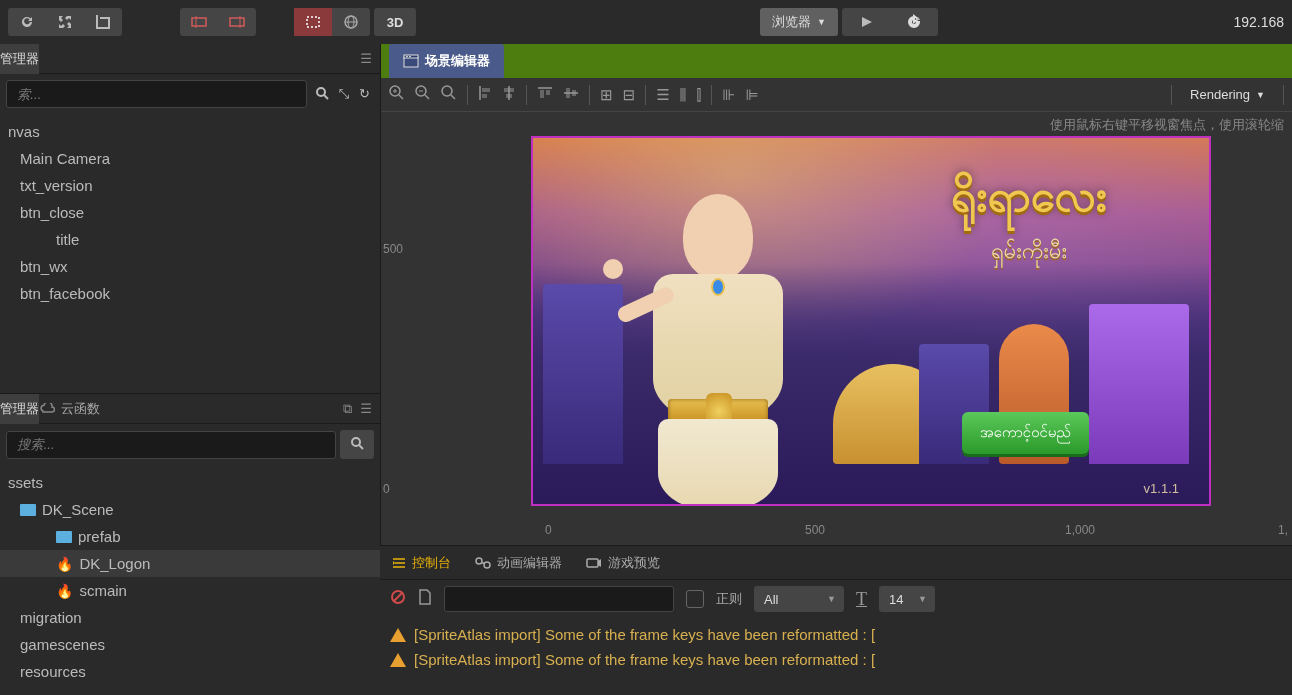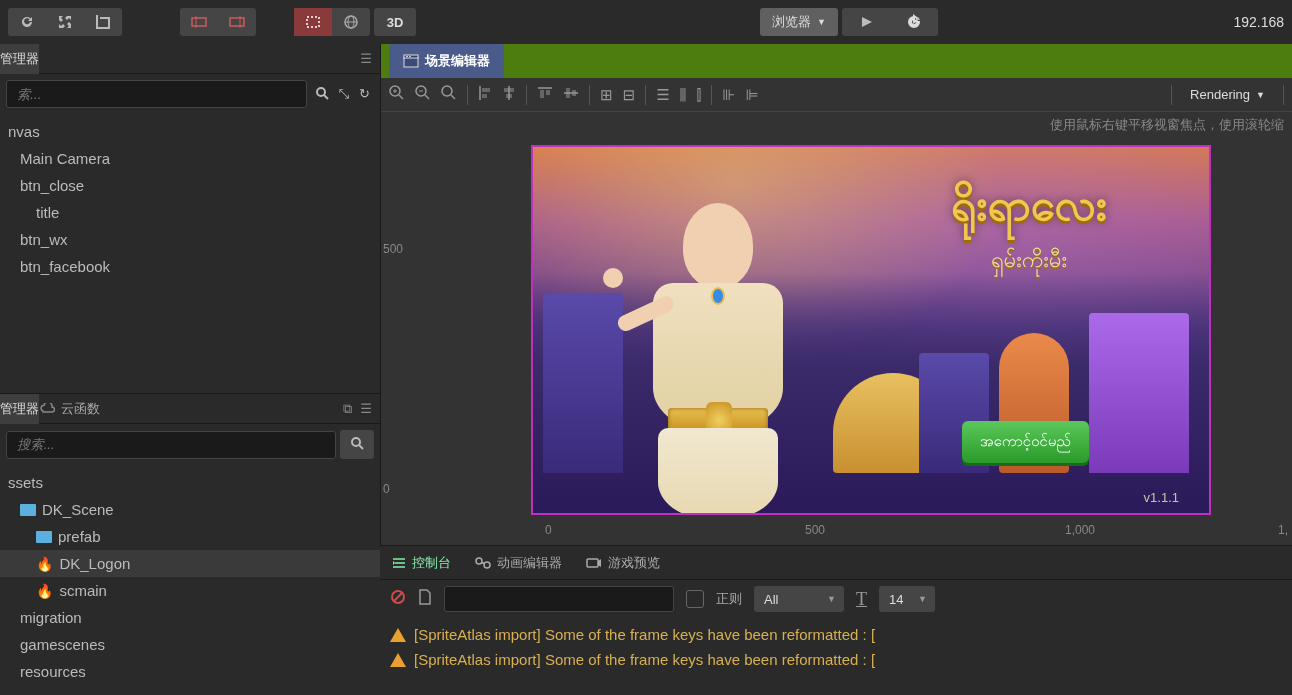--- a/index.html
+++ b/index.html
@@ -25,21 +25,21 @@
 .panel-icons span { cursor: pointer; }
 
 .search-row { display: flex; align-items: center; padding: 6px; gap: 4px; }
 .search-input { flex: 1; background: #1a1a1a; border: 1px solid #444; border-radius: 3px; height: 28px; color: #aaa; padding: 0 10px; font-style: italic; }
 .search-icons { display: flex; gap: 10px; color: #bbb; padding: 0 4px; }
 .search-icons span { cursor: pointer; }
 
 .tree { flex: 1; overflow: auto; padding: 4px 0; }
 .tree-item { padding: 5px 8px; color: #bbb; cursor: pointer; font-size: 15px; display: flex; align-items: center; gap: 6px; }
 .tree-item.indent1 { padding-left: 20px; }
-.tree-item.indent2 { padding-left: 36px; }
+.tree-item.indent2 { padding-left: 56px; }
 .tree-item.selected { background: #3a3a3a; }
 
 .hierarchy-panel { flex: 0 0 350px; display: flex; flex-direction: column; border-bottom: 1px solid #1a1a1a; overflow: hidden; }
 .assets-panel { flex: 1; display: flex; flex-direction: column; }
 
 .folder-icon { width: 16px; height: 12px; background: #5bb0e0; border-radius: 1px; display: inline-block; }
 .fire-icon { color: #e87a3a; font-size: 14px; }
 
 .scene-editor { flex: 1; display: flex; flex-direction: column; background: #333; border-left: 1px solid #1a1a1a; }
 .scene-tabs { height: 34px; display: flex; background: #4d7c0f; padding-left: 8px; }
@@ -50,21 +50,21 @@
 .divider { width: 1px; height: 20px; background: #555; }
 .rendering-btn { color: #ddd; cursor: pointer; display: flex; align-items: center; gap: 6px; }
 
 .canvas-area { flex: 1; background: #333; position: relative; overflow: hidden; }
 .hint-text { position: absolute; top: 4px; right: 8px; color: #888; font-size: 13px; }
 .ruler-left { position: absolute; left: 0; top: 0; bottom: 30px; width: 24px; background: #333; }
 .ruler-bottom { position: absolute; left: 24px; right: 0; bottom: 0; height: 30px; background: #333; display: flex; align-items: center; }
 .ruler-tick-v { position: absolute; left: 2px; color: #888; font-size: 12px; writing-mode: horizontal-tb; }
 .ruler-tick-h { position: absolute; color: #888; font-size: 12px; }
 
-.game-frame { position: absolute; left: 150px; top: 24px; width: 680px; height: 370px; border: 2px solid #c030c0; background: linear-gradient(180deg, #d87a4a 0%, #a85a8a 20%, #5a3a8a 50%, #4a2a7a 100%); overflow: hidden; margin-top: 9px; }
+.game-frame { position: absolute; left: 150px; top: 24px; width: 680px; height: 370px; border: 2px solid #c030c0; background: linear-gradient(180deg, #d87a4a 0%, #a85a8a 20%, #5a3a8a 50%, #4a2a7a 100%); overflow: hidden; }
 .game-sky { position: absolute; inset: 0; background: radial-gradient(ellipse at 30% 10%, rgba(220,180,120,0.6), transparent 40%), radial-gradient(ellipse at 70% 20%, rgba(180,120,200,0.4), transparent 50%); }
 .game-city { position: absolute; bottom: 0; left: 0; right: 0; height: 240px; background: linear-gradient(180deg, transparent, #3a2a6a 40%, #2a1a5a); }
 .building { position: absolute; bottom: 40px; background: linear-gradient(180deg, #5a4aaa, #3a2a7a); border-radius: 4px 4px 0 0; }
 .building.b1 { left: 10px; width: 80px; height: 180px; }
 .building.b2 { left: 300px; width: 120px; height: 100px; background: linear-gradient(180deg, #e8c060, #c89030); border-radius: 60px 60px 4px 4px; }
 .building.b3 { right: 20px; width: 100px; height: 160px; background: linear-gradient(180deg, #aa6aea, #7a3aba); }
 .building.b4 { right: 140px; width: 70px; height: 140px; background: linear-gradient(180deg, #ea8a4a, #ba5a2a); border-radius: 35px 35px 4px 4px; }
 .building.b5 { right: 220px; width: 70px; height: 120px; }
 
 .character { position: absolute; left: 80px; bottom: 0; width: 200px; height: 330px; }
@@ -81,21 +81,21 @@
 .game-logo { position: absolute; top: 30px; right: 40px; width: 280px; height: 110px; display: flex; flex-direction: column; align-items: center; }
 .logo-main { font-size: 44px; font-weight: bold; color: #f0c850; text-shadow: 0 3px 0 #a06a10, 0 0 10px rgba(0,0,0,0.5); font-family: serif; }
 .logo-sub { font-size: 22px; color: #f0e0a0; text-shadow: 0 2px 0 #a06a10; margin-top: 4px; font-family: serif; }
 
 .game-btn-green { position: absolute; bottom: 50px; right: 120px; padding: 10px 18px; background: linear-gradient(180deg, #5ac85a, #2a9a2a); color: #fff; border-radius: 6px; font-size: 15px; box-shadow: 0 3px 0 #1a6a1a; cursor: pointer; }
 .game-version { position: absolute; bottom: 8px; right: 30px; color: #d0c0a0; font-size: 13px; }
 
 .console-area { height: 150px; background: #2a2a2a; border-top: 1px solid #1a1a1a; display: flex; flex-direction: column; }
 .console-tabs { height: 34px; display: flex; align-items: center; border-bottom: 1px solid #1a1a1a; padding: 0 8px; gap: 16px; }
 .console-tab { display: flex; align-items: center; gap: 6px; color: #aaa; cursor: pointer; padding: 0 4px; }
-.console-tab.active { color: #86efac; }
+.console-tab.active { color: #eab308; }
 .console-toolbar { height: 38px; display: flex; align-items: center; padding: 0 10px; gap: 12px; }
 .ct-btn { cursor: pointer; color: #999; font-size: 16px; }
 .ct-btn.red { color: #d04a4a; }
 .ct-input { width: 230px; height: 26px; background: #1a1a1a; border: 1px solid #444; border-radius: 3px; color: #aaa; padding: 0 8px; }
 .ct-checkbox { width: 18px; height: 18px; border: 1px solid #666; border-radius: 3px; cursor: pointer; }
 .ct-select { height: 26px; background: #454545; border: none; border-radius: 3px; color: #ddd; padding: 0 24px 0 10px; cursor: pointer; display: flex; align-items: center; position: relative; }
 .ct-select::after { content: '▼'; position: absolute; right: 8px; font-size: 9px; color: #999; }
 .console-log { flex: 1; overflow: auto; padding: 4px 10px; font-family: monospace; font-size: 15px; }
 .log-line { display: flex; align-items: center; gap: 8px; padding: 4px 0; color: #d8b050; }
 .warn-icon { width: 0; height: 0; border-left: 8px solid transparent; border-right: 8px solid transparent; border-bottom: 14px solid #e8a030; display: inline-block; }
@@ -196,20 +196,21 @@
                 <circle cx="6" cy="6" r="4" fill="none" stroke="currentColor" stroke-width="2"></circle>
                 <line x1="9" y1="9" x2="13" y2="13" stroke="currentColor" stroke-width="2"></line>
               </svg></span>
           <span>⤡</span>
           <span>↻</span>
         </div>
       </div>
       <div class="tree" id="hierarchy-tree">
           <div class="tree-item indent0">nvas</div>
           <div class="tree-item indent1">Main Camera</div>
+          <div class="tree-item indent1">txt_version</div>
           <div class="tree-item indent1">btn_close</div>
           <div class="tree-item indent2">title</div>
           <div class="tree-item indent1">btn_wx</div>
           <div class="tree-item indent1">btn_facebook</div>
         </div>
     </div>
 
     <div class="assets-panel">
       <div class="panel-tabs">
         <div class="panel-tab active">管理器</div>

